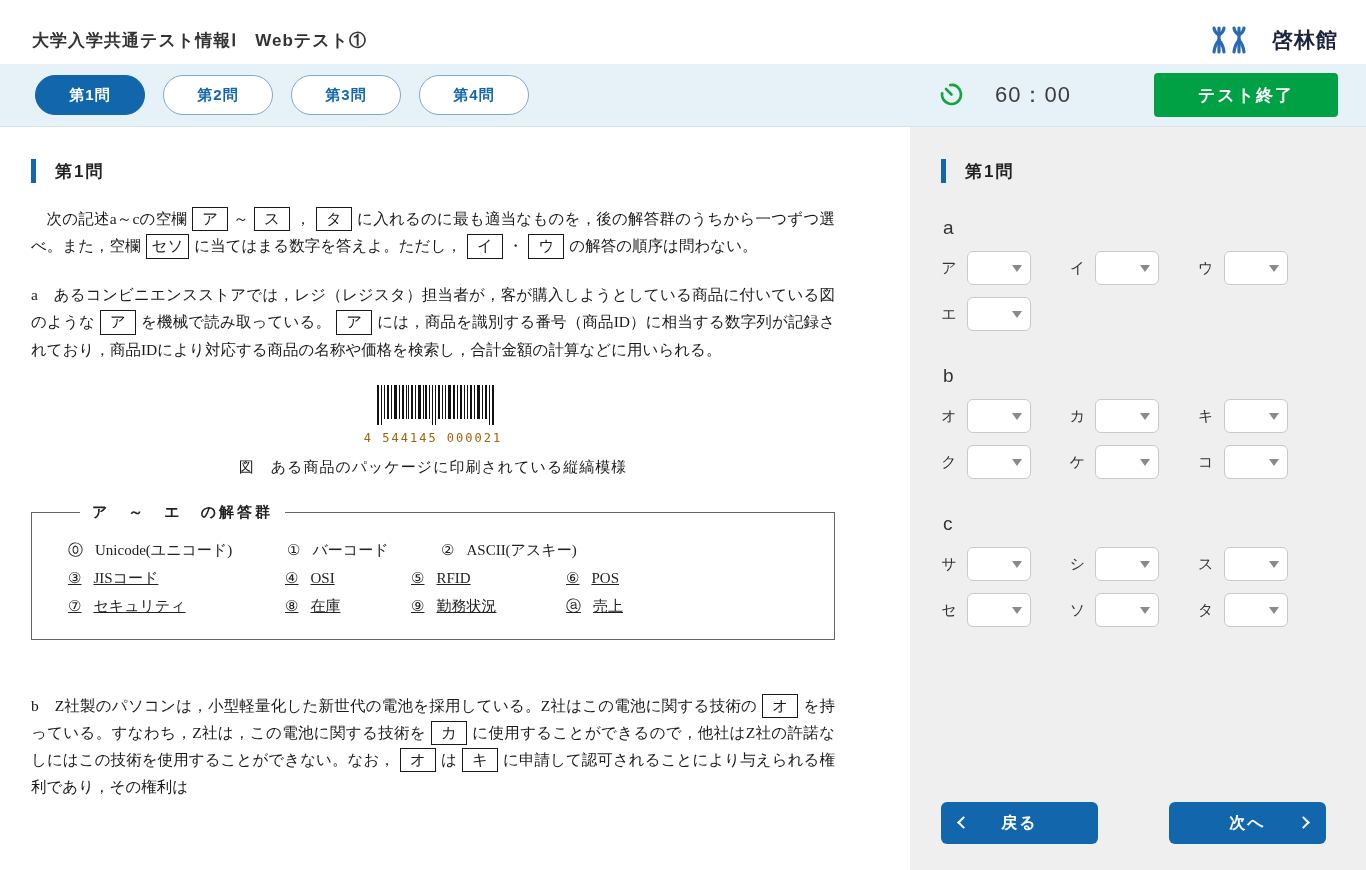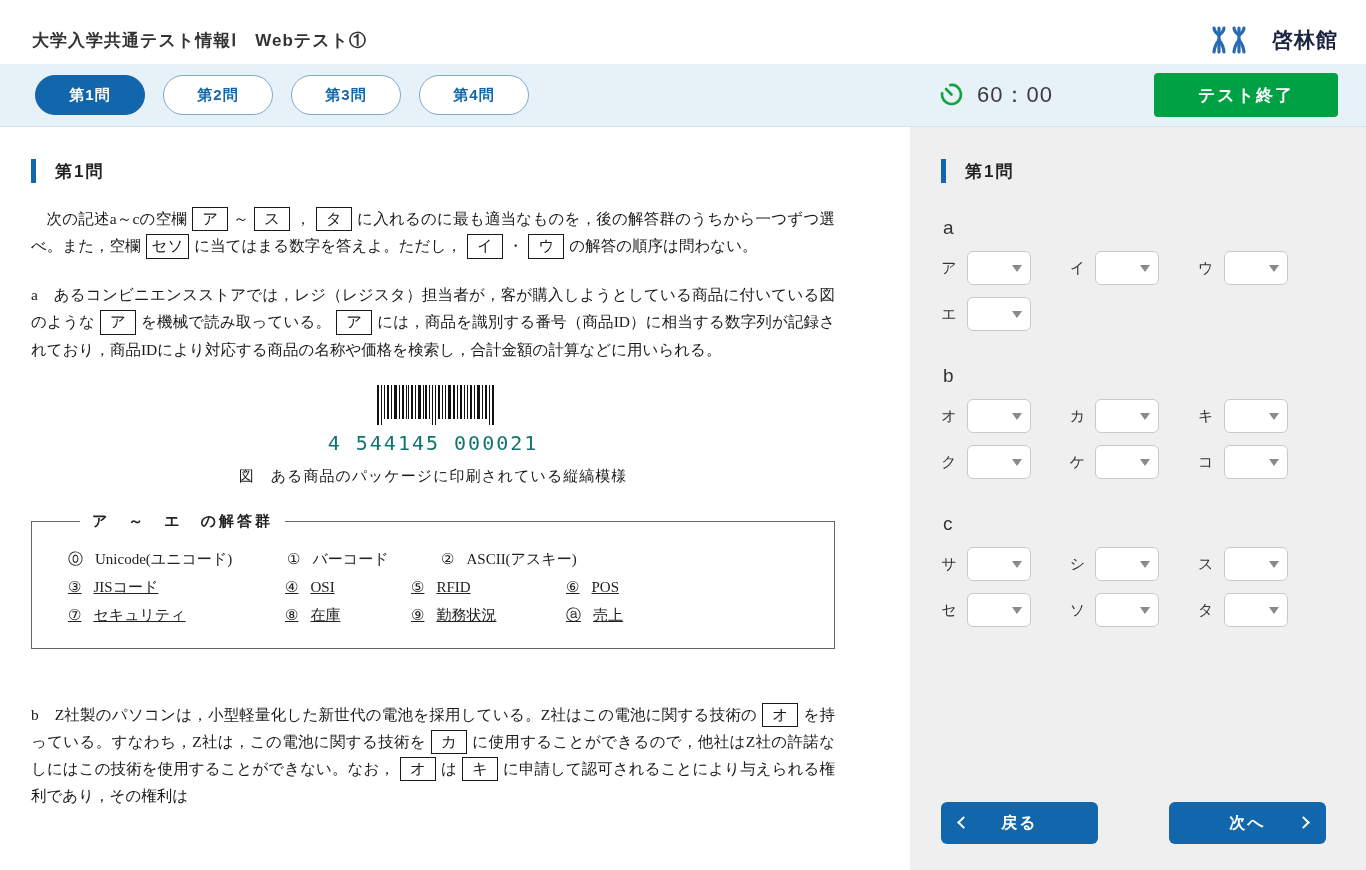--- a/index.html
+++ b/index.html
@@ -27,21 +27,21 @@
     height:63px; flex:0 0 63px; background:#e7f1f8; border-bottom:1px solid #d4e2ee;
     display:flex; align-items:center; padding:0 28px 0 35px; position:relative;
   }
   .tabs { display:flex; gap:18px; }
   .tab {
     width:110px; height:40px; border-radius:20px; font-size:15px; font-weight:bold;
     background:#fff; color:#1266ab; border:1px solid #7fa9cd; cursor:pointer;
     font-family:"Liberation Sans", sans-serif; letter-spacing:1px;
   }
   .tab.active { background:#1266ab; color:#fff; border-color:#1266ab; }
-  .timer { position:absolute; left:938px; display:flex; align-items:center; gap:12px; }
+  .timer { position:absolute; left:938px; display:flex; align-items:center; gap:30px; }
   .timer-text { font-size:22px; color:#3c3c3c; letter-spacing:1px; }
   .end-btn {
     position:absolute; right:28px; width:184px; height:44px; border:none; border-radius:4px;
     background:#00a044; color:#fff; font-size:17px; font-weight:bold; letter-spacing:2px;
     cursor:pointer; font-family:"Liberation Sans", sans-serif;
   }
 
   
   .main { flex:1; display:flex; min-height:0; }
 
@@ -62,21 +62,21 @@
   .p-a2    { margin-top:22px; text-indent:1.9em; }
   .p-b     { margin-top:52px; }
   .qbox {
     display:inline-block; border:1px solid #1a1a1a; min-width:36px; padding:0 5px;
     margin:0 5px; text-align:center; line-height:1.45; text-indent:0;
   }
 
   .figure { margin-top:22px; text-align:center; }
   .barcode { display:inline-block; }
   .barcode-digits {
-    font-family:"DejaVu Sans Mono", monospace; font-size:20px; color:#0f766e;
+    font-family:"DejaVu Sans Mono", monospace; font-size:12px; color:#a16207;
     letter-spacing:2px; margin-top:-2px;
   }
   .fig-caption {
     font-family:"Liberation Serif","DejaVu Serif",serif; font-size:15px; color:#1a1a1a;
     margin-top:12px; text-align:center; letter-spacing:1px;
   }
 
   fieldset.ans-box {
     margin:26px 0 0 0; border:1px solid #666; padding:10px 36px 14px; width:804px;
   }

